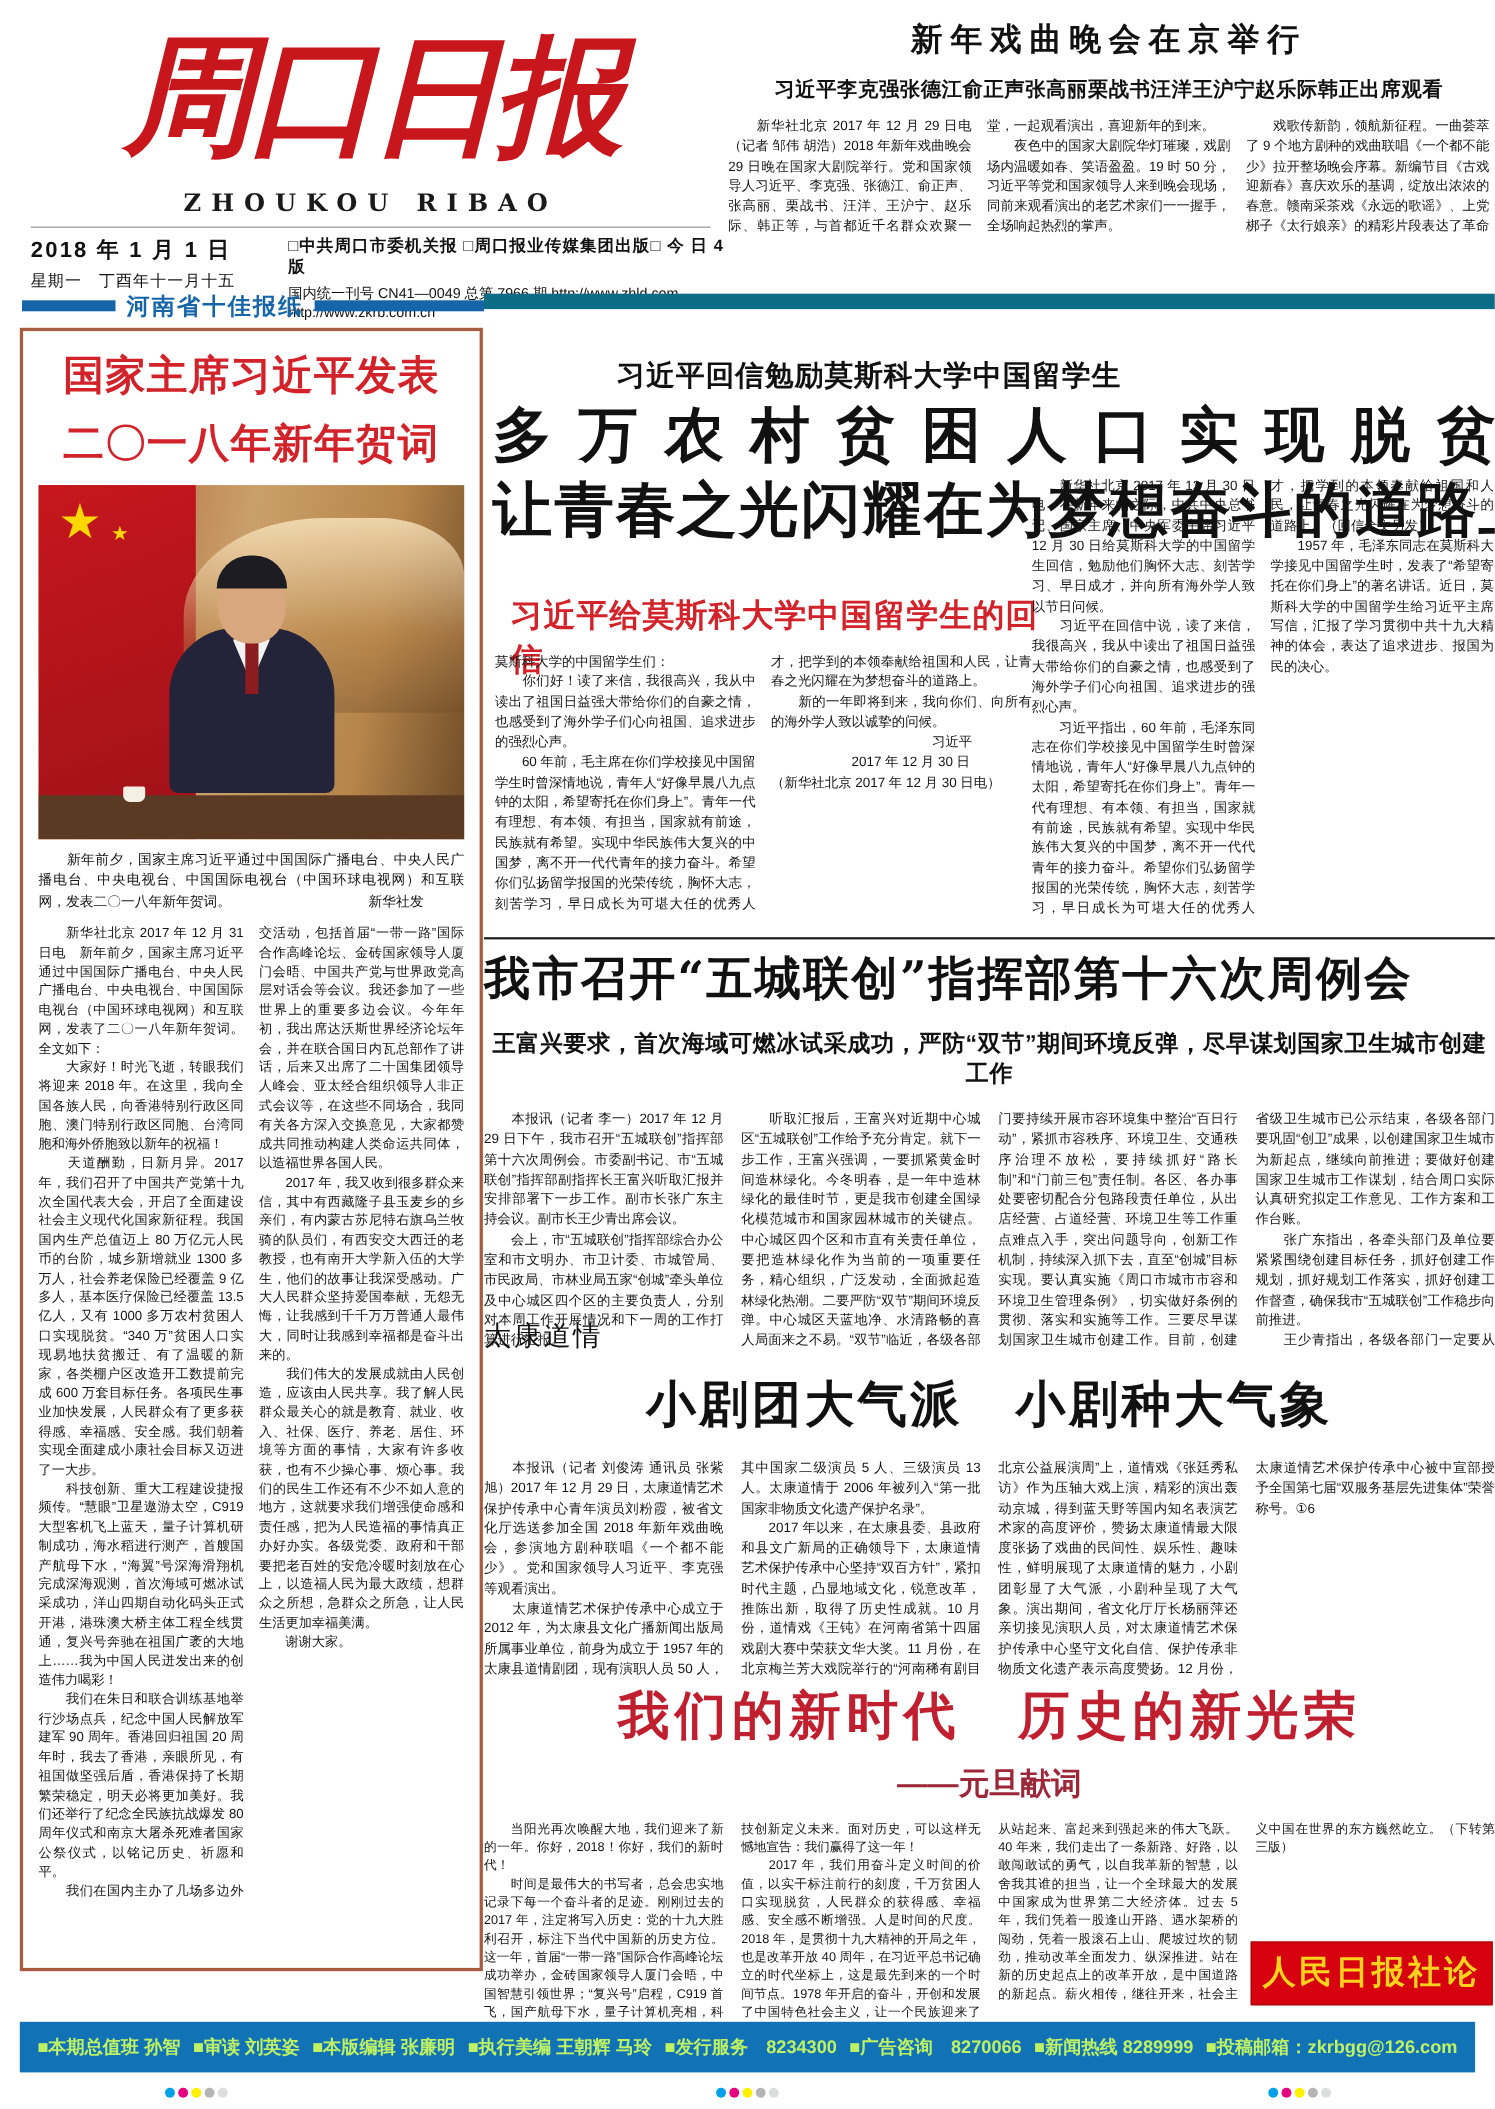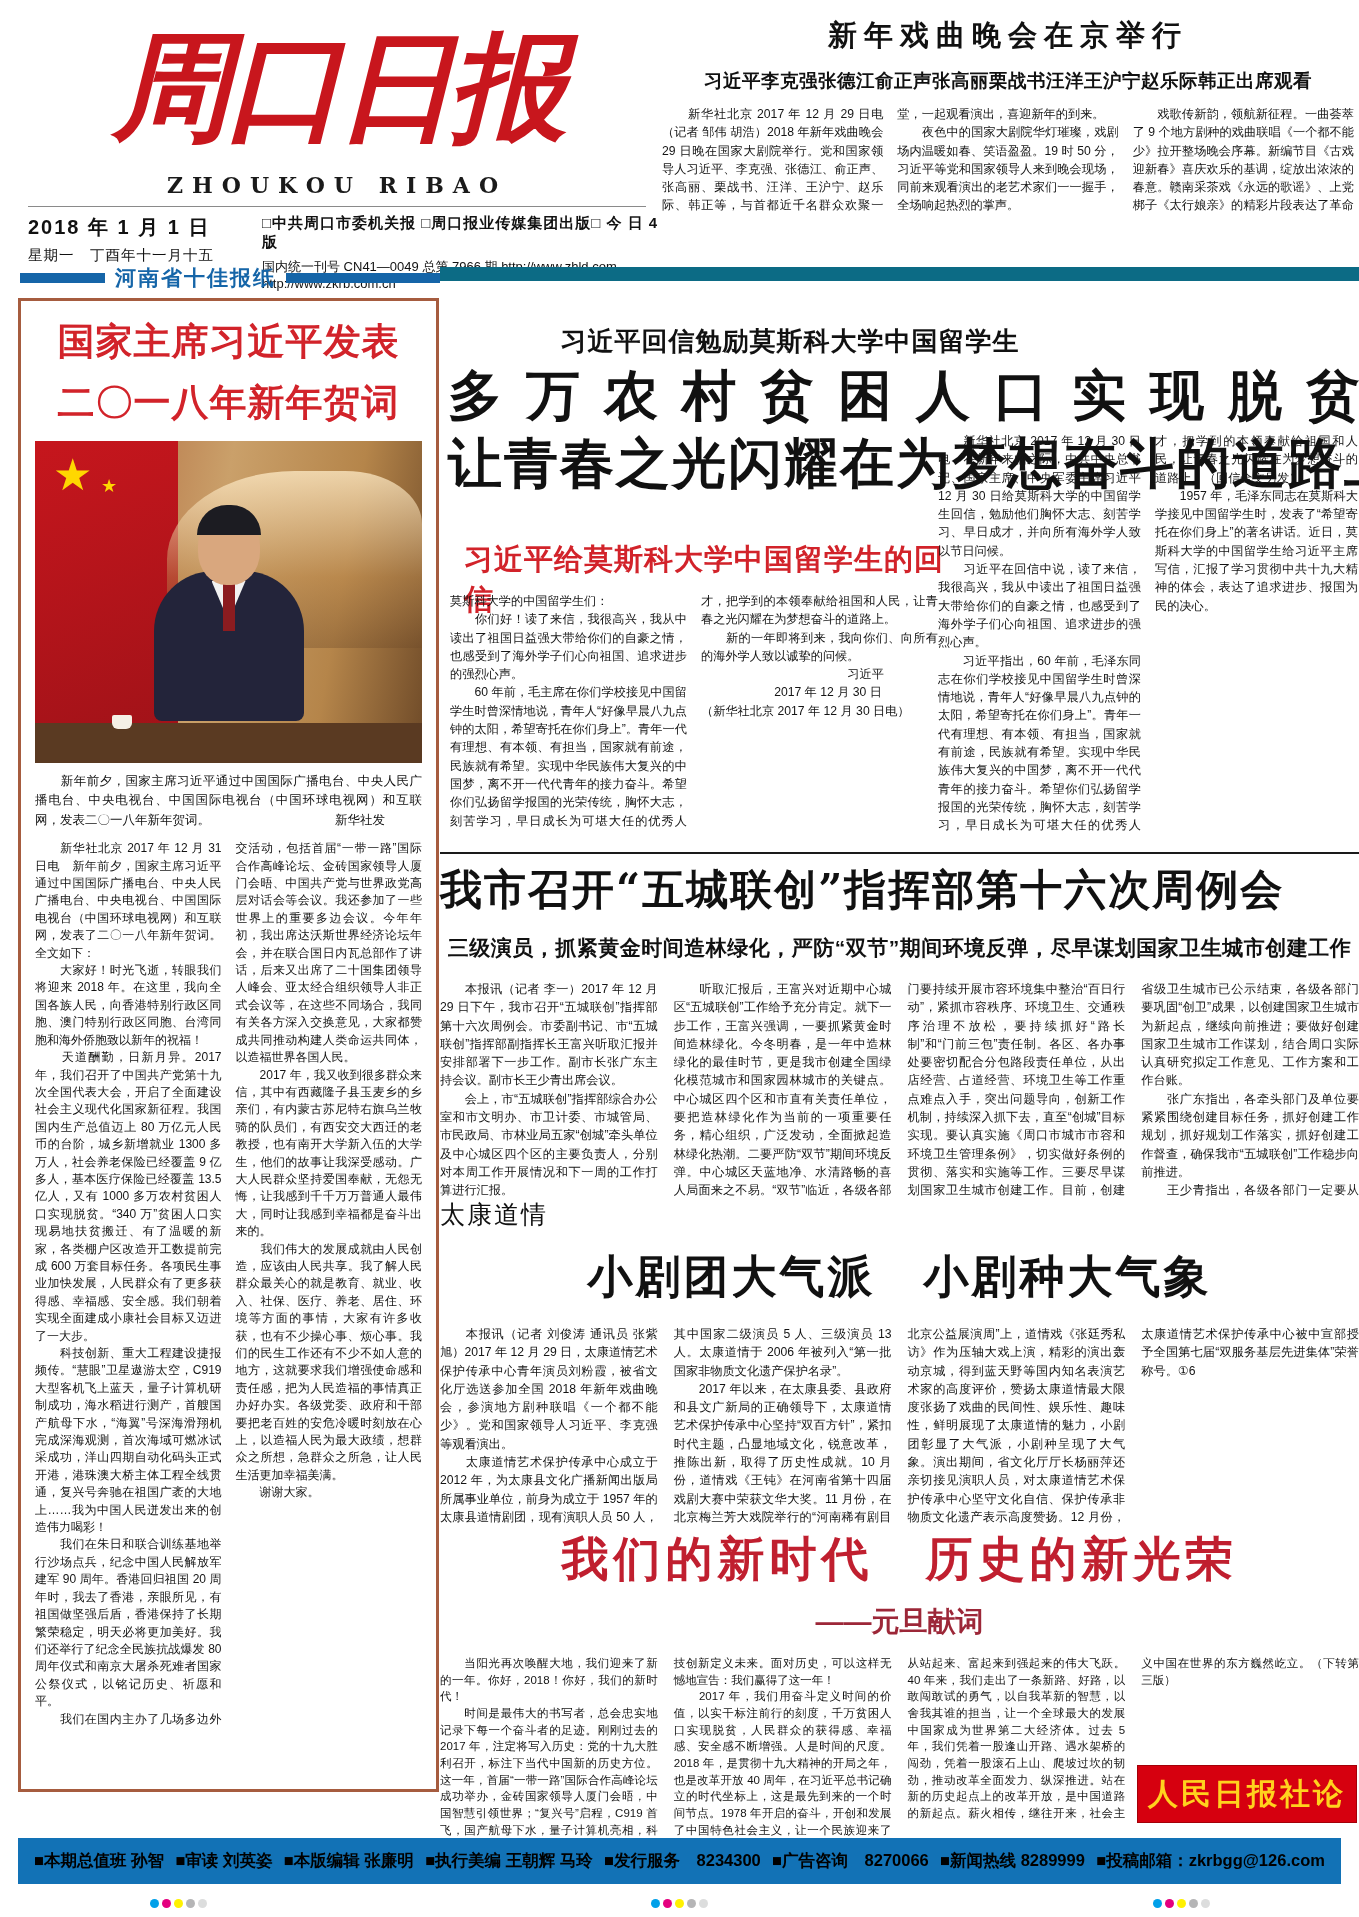--- a/index.html
+++ b/index.html
@@ -103,21 +103,21 @@
         letter-spacing:5px;font-family:"DejaVu Serif",serif;}
   .editorial-sub{text-align:center;font-size:28px;font-weight:bold;color:#9c2738;margin-top:12px;}
   .editorial-body{margin-top:14px;height:184px;font-size:11.5px;line-height:1.45;}
   .renmin-box{position:absolute;right:2px;top:237px;width:218px;height:56px;background:#d6000f;
         color:#ffd21e;font-size:30px;font-weight:bold;text-align:center;line-height:56px;
         letter-spacing:3px;border:1px solid #a30008;}
 
   
   .footerbar{position:absolute;left:18px;top:1838px;width:1323px;height:46px;background:#1272b6;
         display:flex;align-items:center;justify-content:space-between;padding:0 16px;box-sizing:border-box;}
-  .footer-item{color:#000000;font-size:16.5px;font-weight:bold;white-space:nowrap;}
+  .footer-item{color:#bef264;font-size:16.5px;font-weight:bold;white-space:nowrap;}
   .dots-row{position:absolute;left:18px;top:1894px;width:1323px;display:flex;justify-content:space-between;
         padding:0 130px;box-sizing:border-box;}
   .dot{display:inline-block;width:9px;height:9px;border-radius:50%;margin:0 1.5px;}
 </style>
 </head>
 <body>
 
 <div class="page">
 
   <div class="masthead-title">周口日报</div>
@@ -193,21 +193,21 @@
 （新华社北京 2017 年 12 月 30 日电）</div>
   <div class="report-body body-text cols-2">　　新华社北京 2017 年 12 月 30 日电　在新年来临之际，中共中央总书记、国家主席、中央军委主席习近平 12 月 30 日给莫斯科大学的中国留学生回信，勉励他们胸怀大志、刻苦学习、早日成才，并向所有海外学人致以节日问候。
 　　习近平在回信中说，读了来信，我很高兴，我从中读出了祖国日益强大带给你们的自豪之情，也感受到了海外学子们心向祖国、追求进步的强烈心声。
 　　习近平指出，60 年前，毛泽东同志在你们学校接见中国留学生时曾深情地说，青年人“好像早晨八九点钟的太阳，希望寄托在你们身上”。青年一代有理想、有本领、有担当，国家就有前途，民族就有希望。实现中华民族伟大复兴的中国梦，离不开一代代青年的接力奋斗。希望你们弘扬留学报国的光荣传统，胸怀大志，刻苦学习，早日成长为可堪大任的优秀人才，把学到的本领奉献给祖国和人民，让青春之光闪耀在为梦想奋斗的道路上。（回信全文另发）
 　　1957 年，毛泽东同志在莫斯科大学接见中国留学生时，发表了“希望寄托在你们身上”的著名讲话。近日，莫斯科大学的中国留学生给习近平主席写信，汇报了学习贯彻中共十九大精神的体会，表达了追求进步、报国为民的决心。</div>
 
   <div class="midrule"></div>
 
   <div class="meeting">
     <div class="meeting-headline">我市召开“五城联创”指挥部第十六次周例会</div>
-    <div class="meeting-subhead">三级演员，抓紧黄金时间造林绿化，严防“双节”期间环境反弹，尽早谋划国家卫生城市创建工作</div>
+    <div class="meeting-subhead">王富兴要求，首次海域可燃冰试采成功，严防“双节”期间环境反弹，尽早谋划国家卫生城市创建工作</div>
     <div class="meeting-body body-text cols-4">　　本报讯（记者 李一）2017 年 12 月 29 日下午，我市召开“五城联创”指挥部第十六次周例会。市委副书记、市“五城联创”指挥部副指挥长王富兴听取汇报并安排部署下一步工作。副市长张广东主持会议。副市长王少青出席会议。
 　　会上，市“五城联创”指挥部综合办公室和市文明办、市卫计委、市城管局、市民政局、市林业局五家“创城”牵头单位及中心城区四个区的主要负责人，分别对本周工作开展情况和下一周的工作打算进行汇报。
 　　听取汇报后，王富兴对近期中心城区“五城联创”工作给予充分肯定。就下一步工作，王富兴强调，一要抓紧黄金时间造林绿化。今冬明春，是一年中造林绿化的最佳时节，更是我市创建全国绿化模范城市和国家园林城市的关键点。中心城区四个区和市直有关责任单位，要把造林绿化作为当前的一项重要任务，精心组织，广泛发动，全面掀起造林绿化热潮。二要严防“双节”期间环境反弹。中心城区天蓝地净、水清路畅的喜人局面来之不易。“双节”临近，各级各部门要持续开展市容环境集中整治“百日行动”，紧抓市容秩序、环境卫生、交通秩序治理不放松，要持续抓好“路长制”和“门前三包”责任制。各区、各办事处要密切配合分包路段责任单位，从出店经营、占道经营、环境卫生等工作重点难点入手，突出问题导向，创新工作机制，持续深入抓下去，直至“创城”目标实现。要认真实施《周口市城市市容和环境卫生管理条例》，切实做好条例的贯彻、落实和实施等工作。三要尽早谋划国家卫生城市创建工作。目前，创建省级卫生城市已公示结束，各级各部门要巩固“创卫”成果，以创建国家卫生城市为新起点，继续向前推进；要做好创建国家卫生城市工作谋划，结合周口实际认真研究拟定工作意见、工作方案和工作台账。
 　　张广东指出，各牵头部门及单位要紧紧围绕创建目标任务，抓好创建工作规划，抓好规划工作落实，抓好创建工作督查，确保我市“五城联创”工作稳步向前推进。
 　　王少青指出，各级各部门一定要从思想上认识到位、措施上落实到位，紧紧围绕“创绿”“创园”目标任务，做好迎检线路、示范点的绿化建设工作，做好国家储备林项目建设工作，做好中心城区绿化建设工作。①3</div>
   </div>
 
   <div class="taikang">
     <div class="taikang-label">太康道情</div>
     <div class="taikang-headline">小剧团大气派　小剧种大气象</div>

